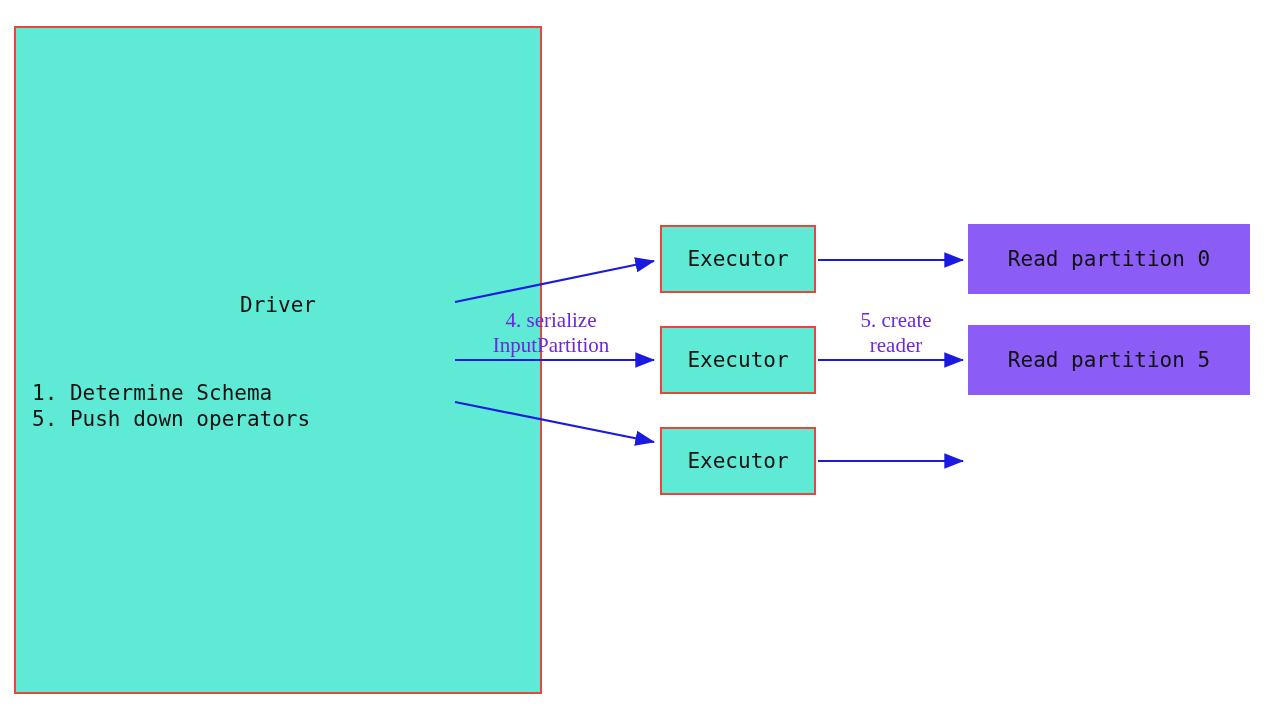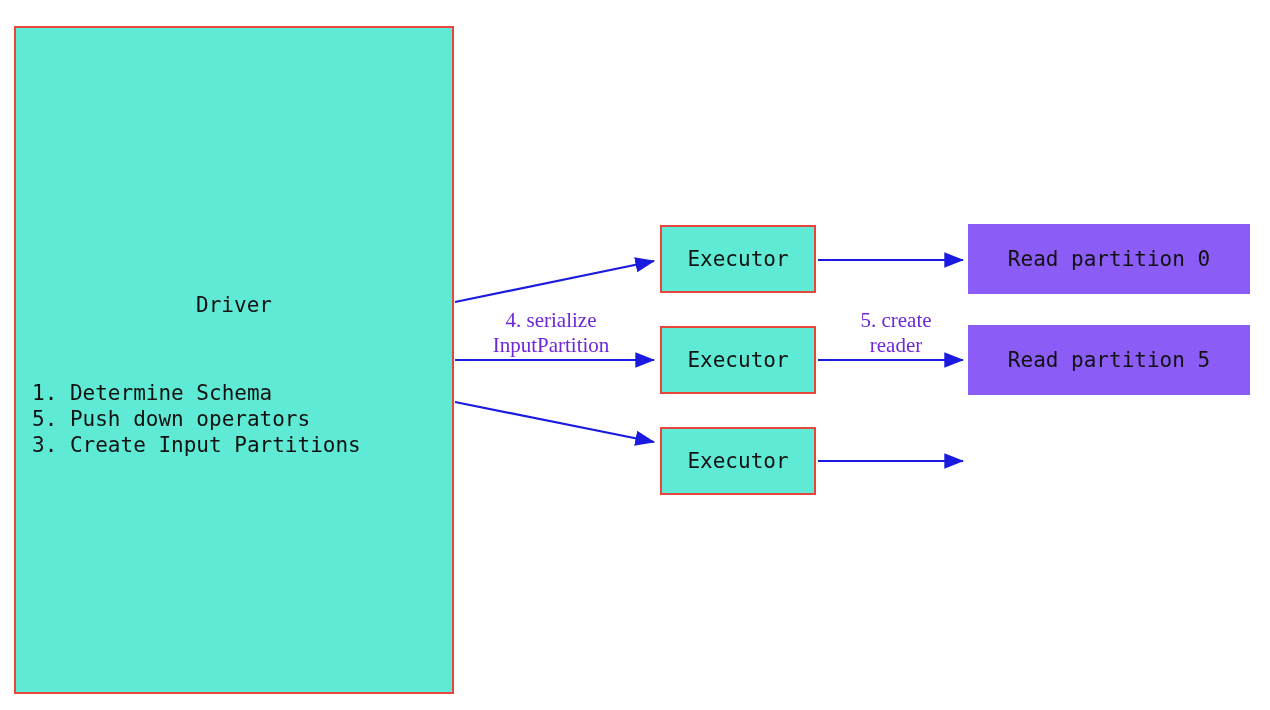--- a/index.html
+++ b/index.html
@@ -39,21 +39,21 @@
   .box-center {
     display: flex;
     align-items: center;
     justify-content: center;
   }
 
   
   #driver-box {
     left: 14px;
     top: 26px;
-    width: 440px;
+    width: 528px;
     height: 668px;
     padding-left: 31px;
   }
   #driver-title {
     position: absolute;
     left: 0;
     right: 0;
     top: 265px;
     text-align: center;
   }
@@ -121,21 +121,20 @@
 </head>
 <body>
 
 <div id="canvas">
 
   <div id="driver-box" class="box red-box">
     <div id="driver-title" class="mono-label">Driver</div>
     <div id="driver-steps">
       <div class="mono-label step">1. Determine Schema</div>
       <div class="mono-label step">5. Push down operators</div>
-      <div class="mono-label step">3. Create Input Partitions</div>
     </div>
   </div>
 
   <div id="executor-0" class="box red-box executor-box box-center">
     <span class="mono-label">Executor</span>
   </div>
   <div id="executor-1" class="box red-box executor-box box-center">
     <span class="mono-label">Executor</span>
   </div>
   <div id="executor-2" class="box red-box executor-box box-center">

